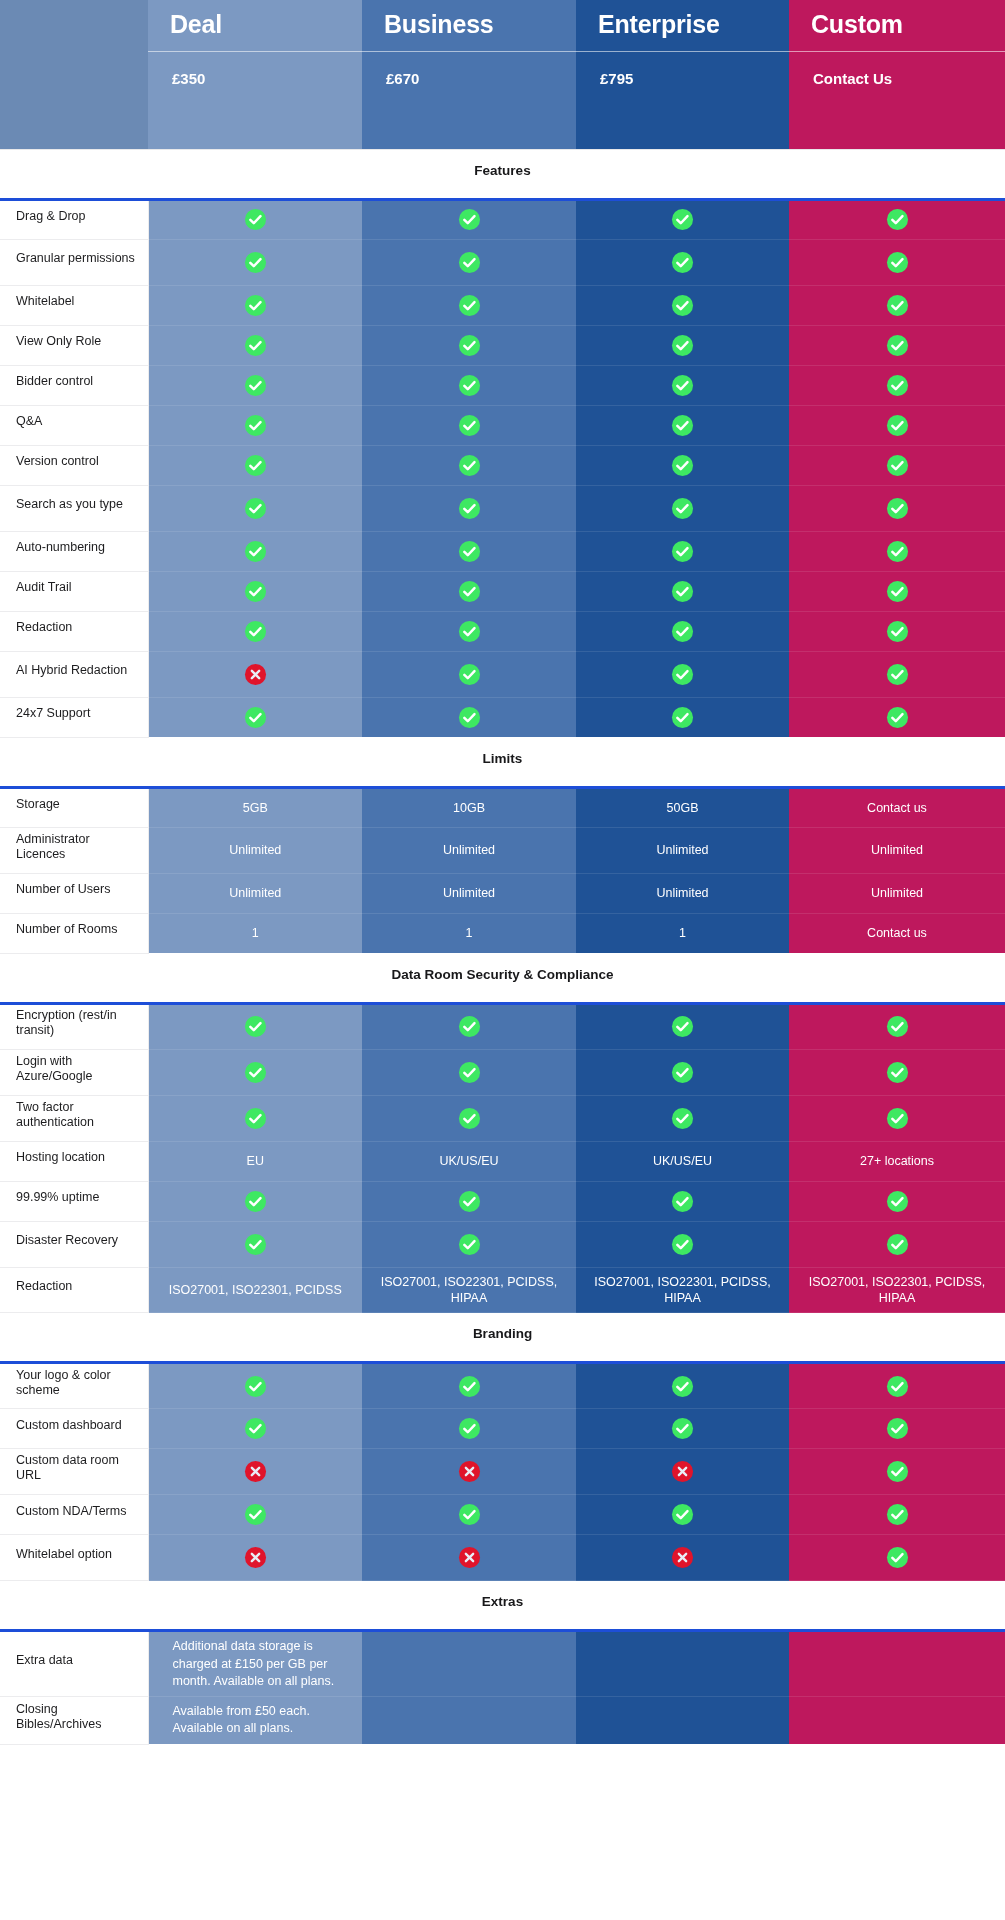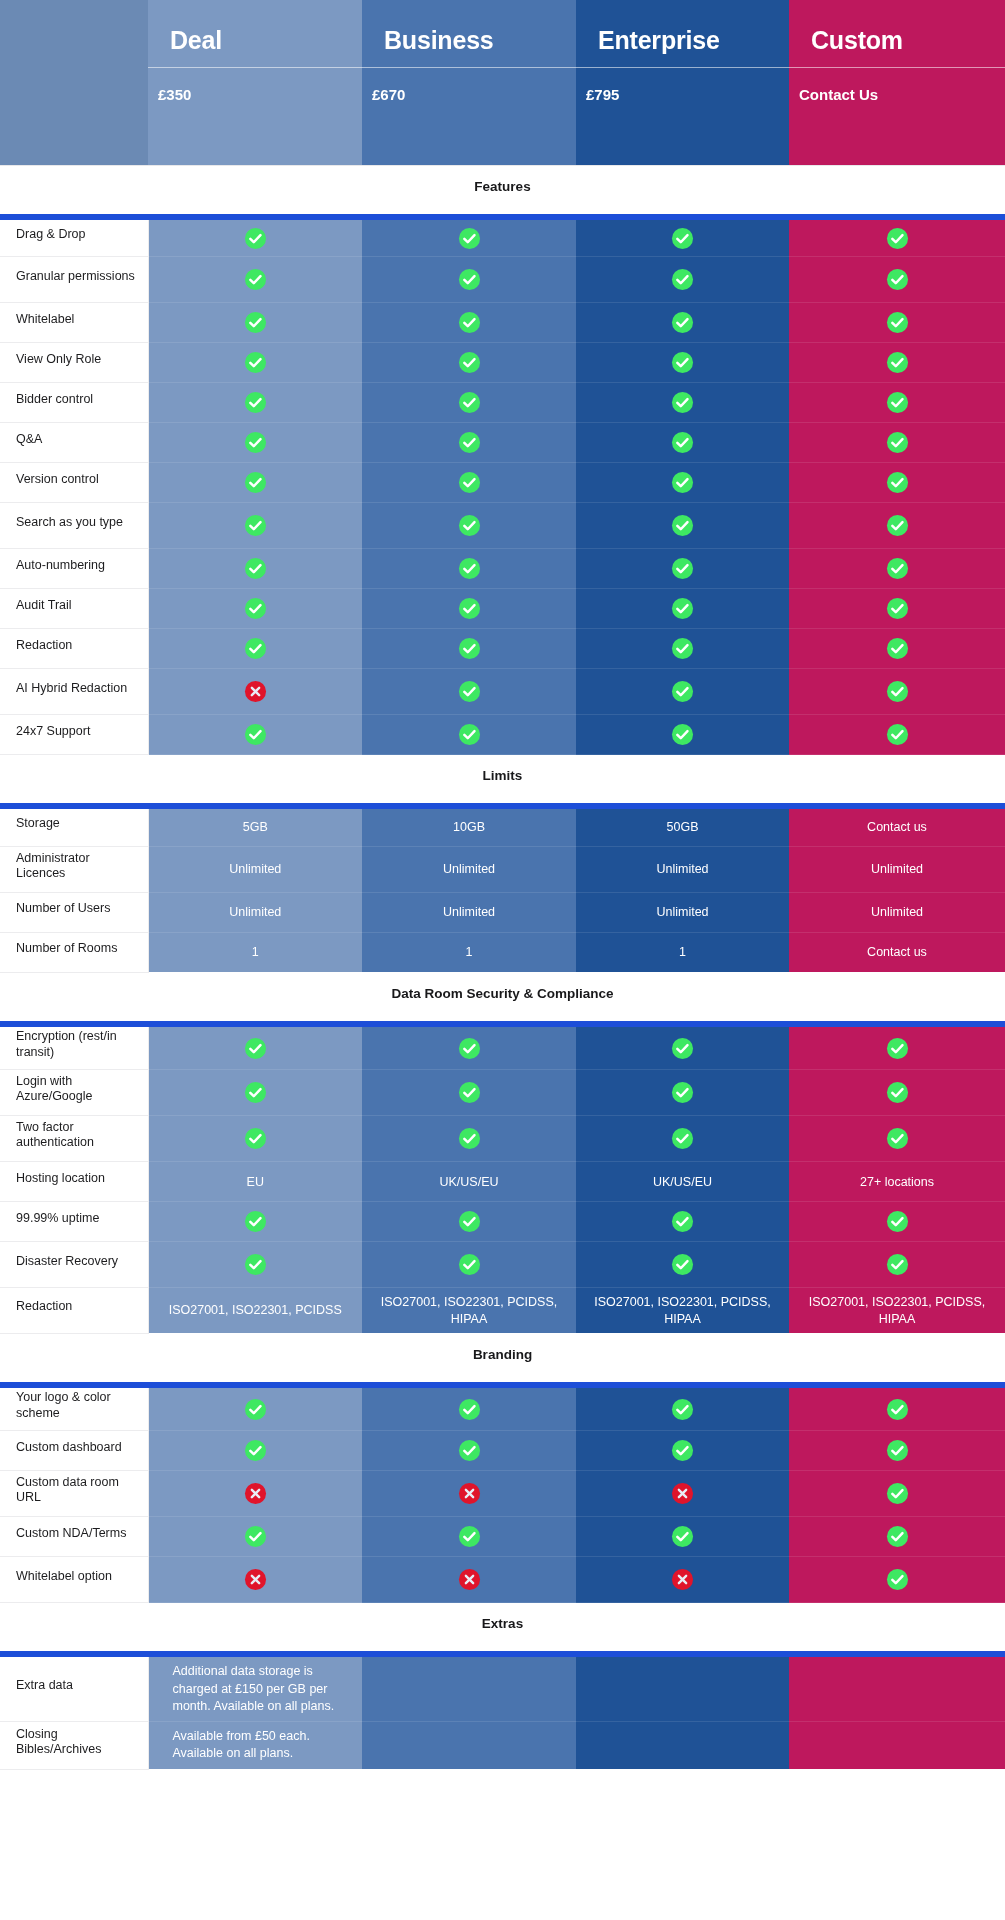--- a/index.html
+++ b/index.html
@@ -33,27 +33,26 @@
     border: none;
   }
   .hdr {
     color: #ffffff;
     font-size: 25px;
     font-weight: 700;
     letter-spacing: -0.2px;
     padding: 10px 0 12px 22px;
     line-height: 1.15;
     white-space: nowrap;
-    margin-top: 16px;
   }
   .price-cell {
     color: #ffffff;
     font-size: 15px;
     font-weight: 700;
-    padding: 18px 0 0 10px;
+    padding: 18px 0 0 24px;
     vertical-align: top;
     height: 98px;
   }
   .hdr-sep {
     border-top: 1px solid rgba(255,255,255,0.55);
   }
 
   
   .col-deal  { background: #7c99c2; }
   .col-biz   { background: #4a74ae; }
@@ -62,21 +61,21 @@
 
   
   tr.section-row td {
     background: #ffffff;
     text-align: center;
     font-size: 13.5px;
     font-weight: 700;
     color: #18181a;
     padding: 13px 0 20px 0;
     border-top: 1px solid #e8e8ea;
-    border-bottom: 6px solid #1d4ed8;
+    border-bottom: 3px solid #1d4ed8;
   }
 
   
   tr.data-row td {
     height: 40px;
     vertical-align: middle;
   }
   td.rowlabel {
     background: #ffffff;
     color: #1d1d1f;

